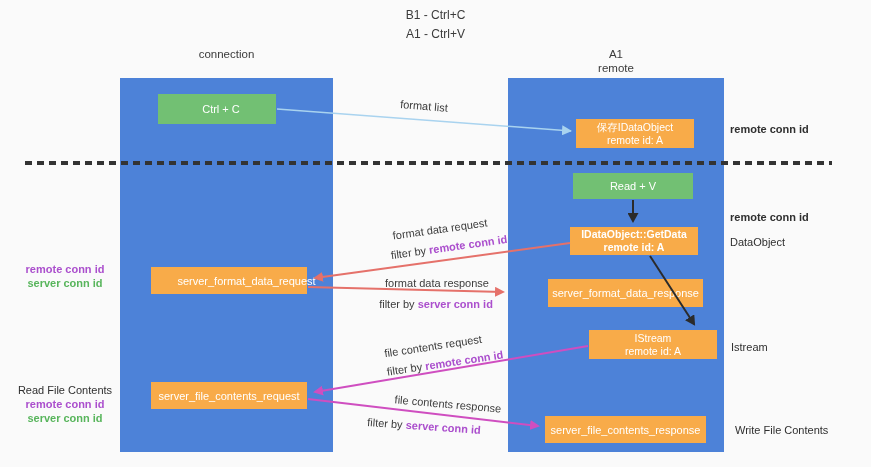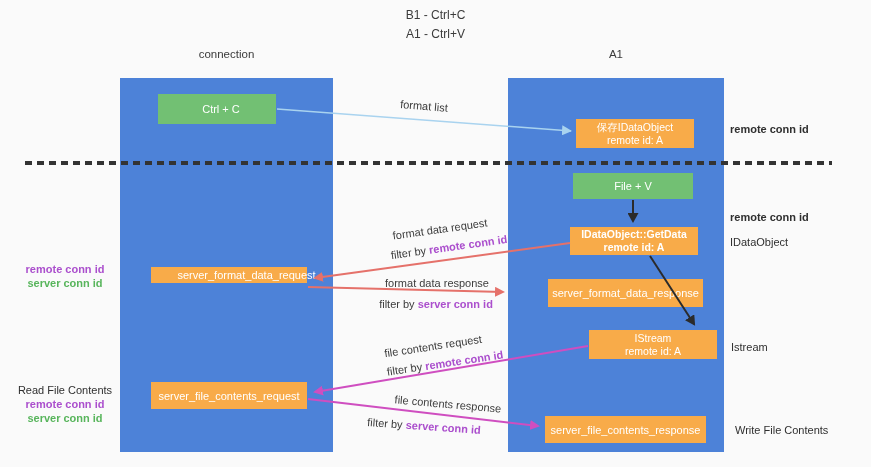--- a/index.html
+++ b/index.html
@@ -22,21 +22,21 @@
         font-size:11px;}
   .node.green{background:#72c073;}
   .node.orange{background:#f8ab49;}
   .node .l{line-height:13px;font-size:10.5px;}
   .one{display:flex;align-items:center;justify-content:center;}
 
   #ctrl-c{left:158px;top:94px;width:118px;height:30px;padding-left:8px;}
   #save-obj{left:576px;top:119px;width:118px;height:29px;padding-top:2px;}
   #ctrl-v{left:573px;top:173px;width:120px;height:26px;}
   #getdata{left:570px;top:227px;width:128px;height:28px;padding-top:1px;font-weight:bold;}
-  #sfd-req{left:151px;top:267px;width:156px;height:16px;padding-left:35px;}
+  #sfd-req{left:151px;top:267px;width:156px;height:27px;padding-left:35px;}
   #sfd-resp{left:510px;top:279px;width:155px;height:28px;margin-left:38px;}
   #istream-node{left:589px;top:330px;width:128px;height:29px;padding-top:2px;}
   #sfc-req{left:151px;top:382px;width:156px;height:27px;}
   #sfc-resp{left:545px;top:416px;width:161px;height:27px;}
 
   svg.overlay{position:absolute;left:0;top:0;pointer-events:none;}
 
   .flow-label{position:absolute;white-space:nowrap;font-size:11px;color:#3c3c3c;
               transform:translate(-50%,-50%);}
   .purple{color:#ab4fcd;font-weight:bold;}
@@ -55,36 +55,37 @@
   <div class="title">
     <div>B1 - Ctrl+C</div>
     <div>A1 - Ctrl+V</div>
   </div>
 
   <div class="lane-header left">
     <div>connection</div>
   </div>
   <div class="lane-header right">
     <div>A1</div>
+    <div>remote</div>
   </div>
 
   <div class="lane left"></div>
   <div class="lane right"></div>
 
   <div class="node green one" id="ctrl-c">
     <span>Ctrl + C</span>
   </div>
 
   <div class="node orange" id="save-obj">
     <div class="l">保存IDataObject</div>
     <div class="l">remote id: A</div>
   </div>
 
   <div class="node green one" id="ctrl-v">
-    <span>File + V</span>
+    <span>Read + V</span>
   </div>
 
   <div class="node orange" id="getdata">
     <div class="l">IDataObject::GetData</div>
     <div class="l">remote id: A</div>
   </div>
 
   <div class="node orange one" id="sfd-req">
     <span>server_format_data_request</span>
   </div>
@@ -160,21 +161,21 @@
   </div>
 
   <div class="flow-label" style="left:448px;top:404px;transform:translate(-50%,-50%) rotate(5deg);">file contents response</div>
   <div class="flow-label" style="left:424px;top:426px;transform:translate(-50%,-50%) rotate(4deg);">
     <span>filter by</span>
     <span class="purple">server conn id</span>
   </div>
 
   <div class="side-label bold purple" style="left:730px;top:123px;">remote conn id</div>
   <div class="side-label bold purple" style="left:730px;top:211px;">remote conn id</div>
-  <div class="side-label" style="left:730px;top:236px;">IDataObject</div>
+  <div class="side-label" style="left:730px;top:236px;">DataObject</div>
   <div class="side-label" style="left:731px;top:341px;">Istream</div>
   <div class="side-label" style="left:735px;top:424px;">Write File Contents</div>
 
   <div class="left-stack" style="left:10px;top:262px;">
     <div class="purple">remote conn id</div>
     <div class="greentx">server conn id</div>
   </div>
 
   <div class="left-stack" style="left:10px;top:383px;">
     <div style="color:#2f2f2f;">Read File Contents</div>

